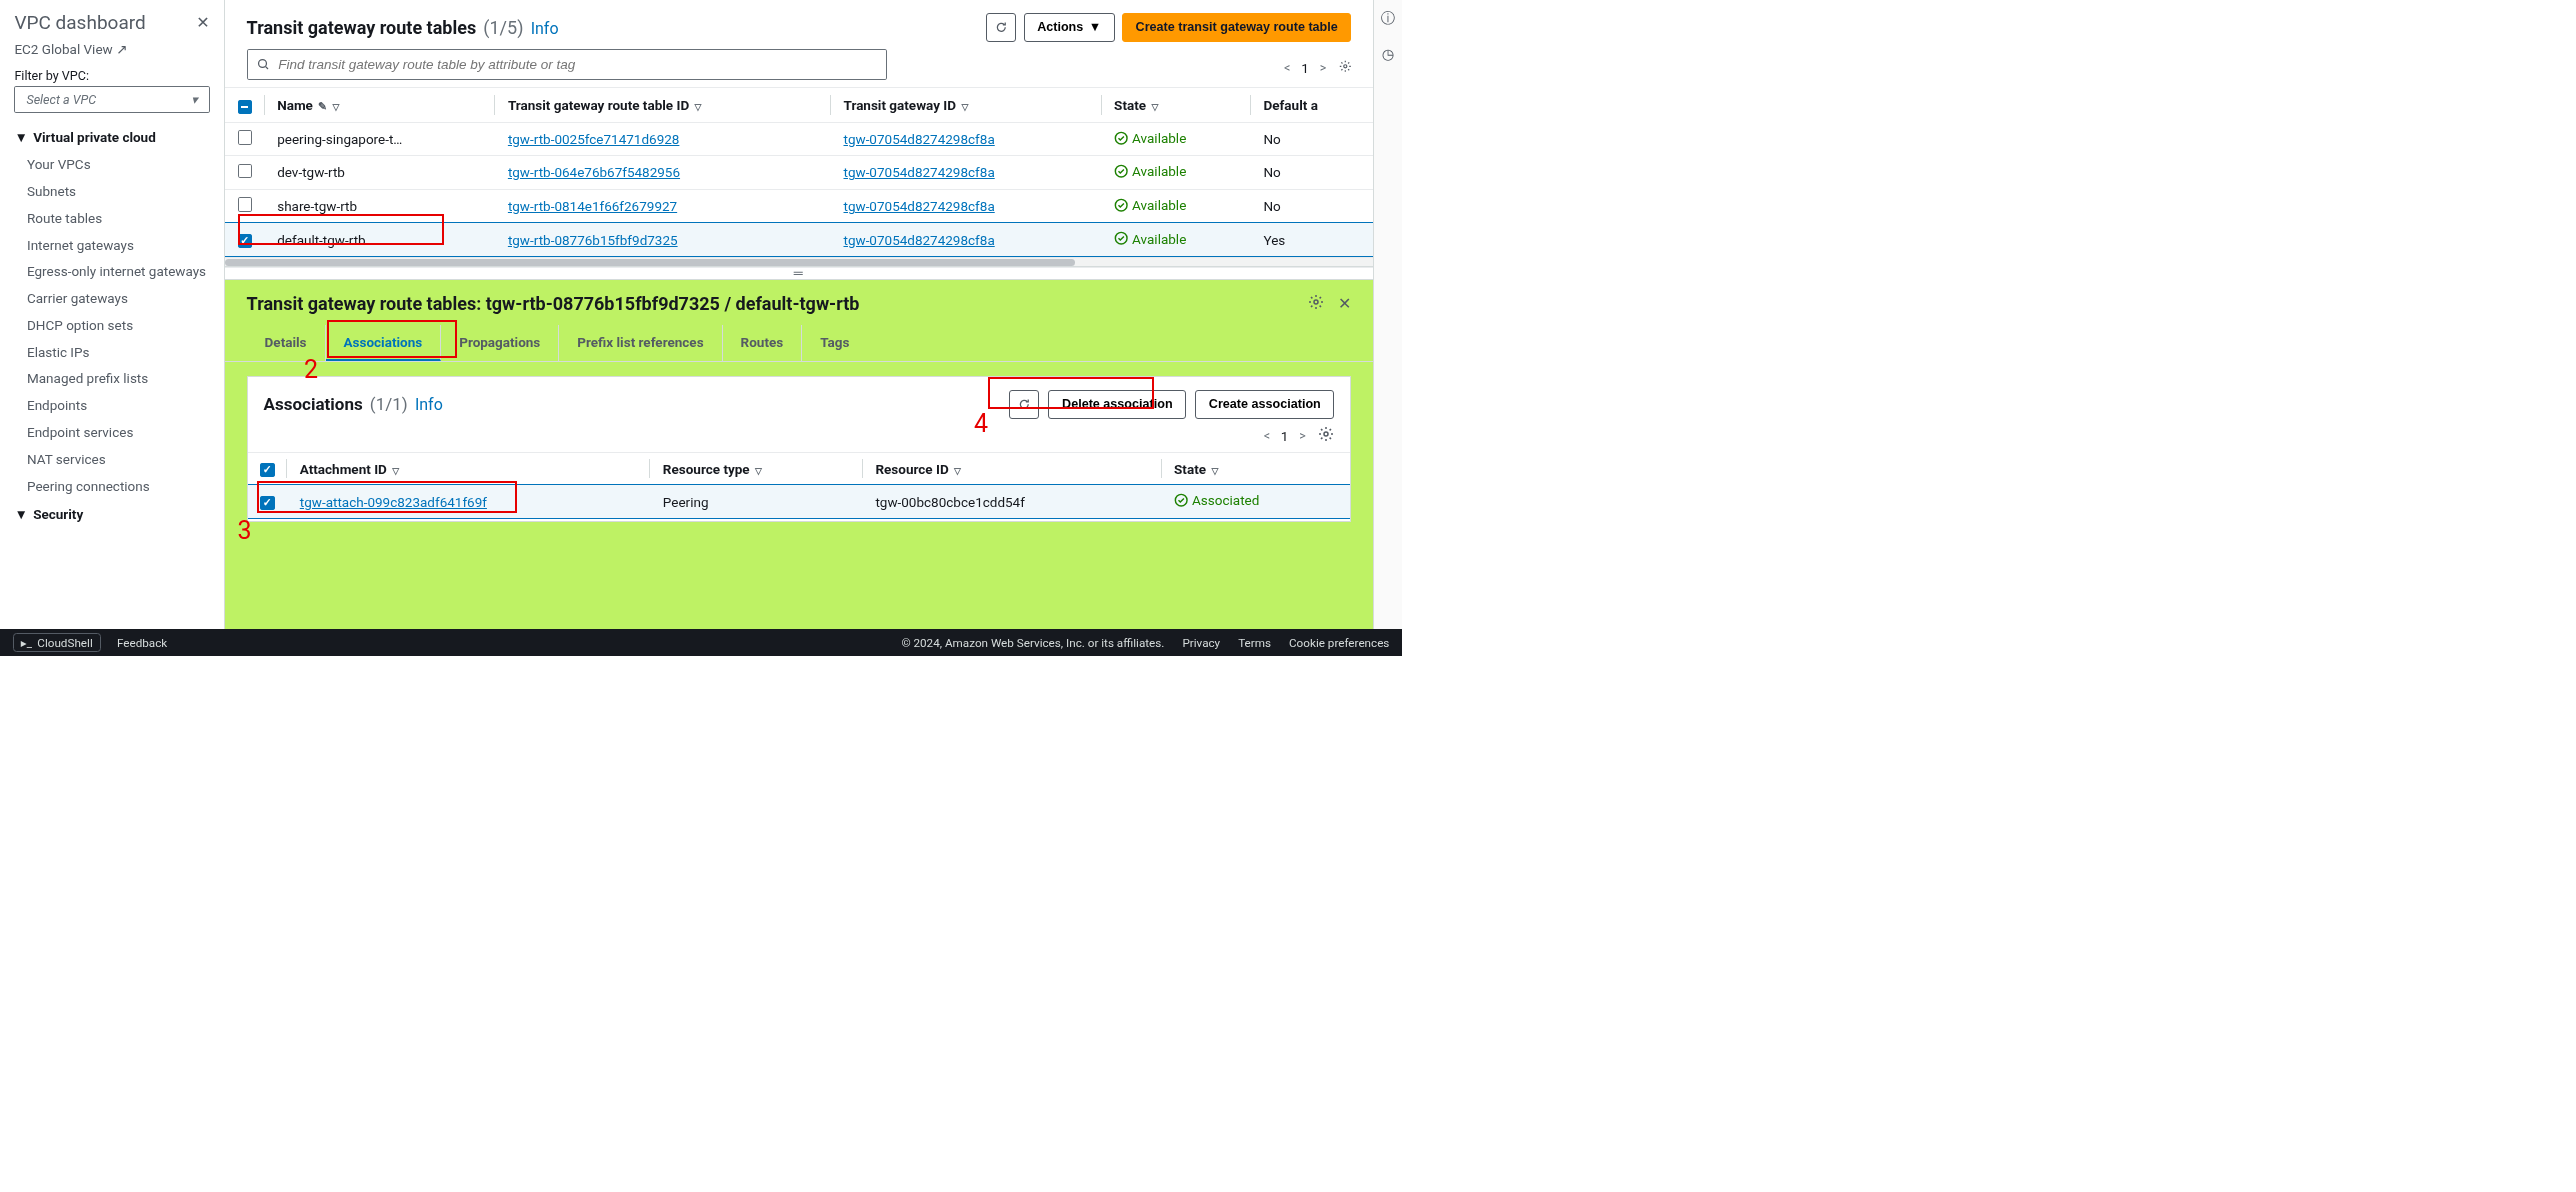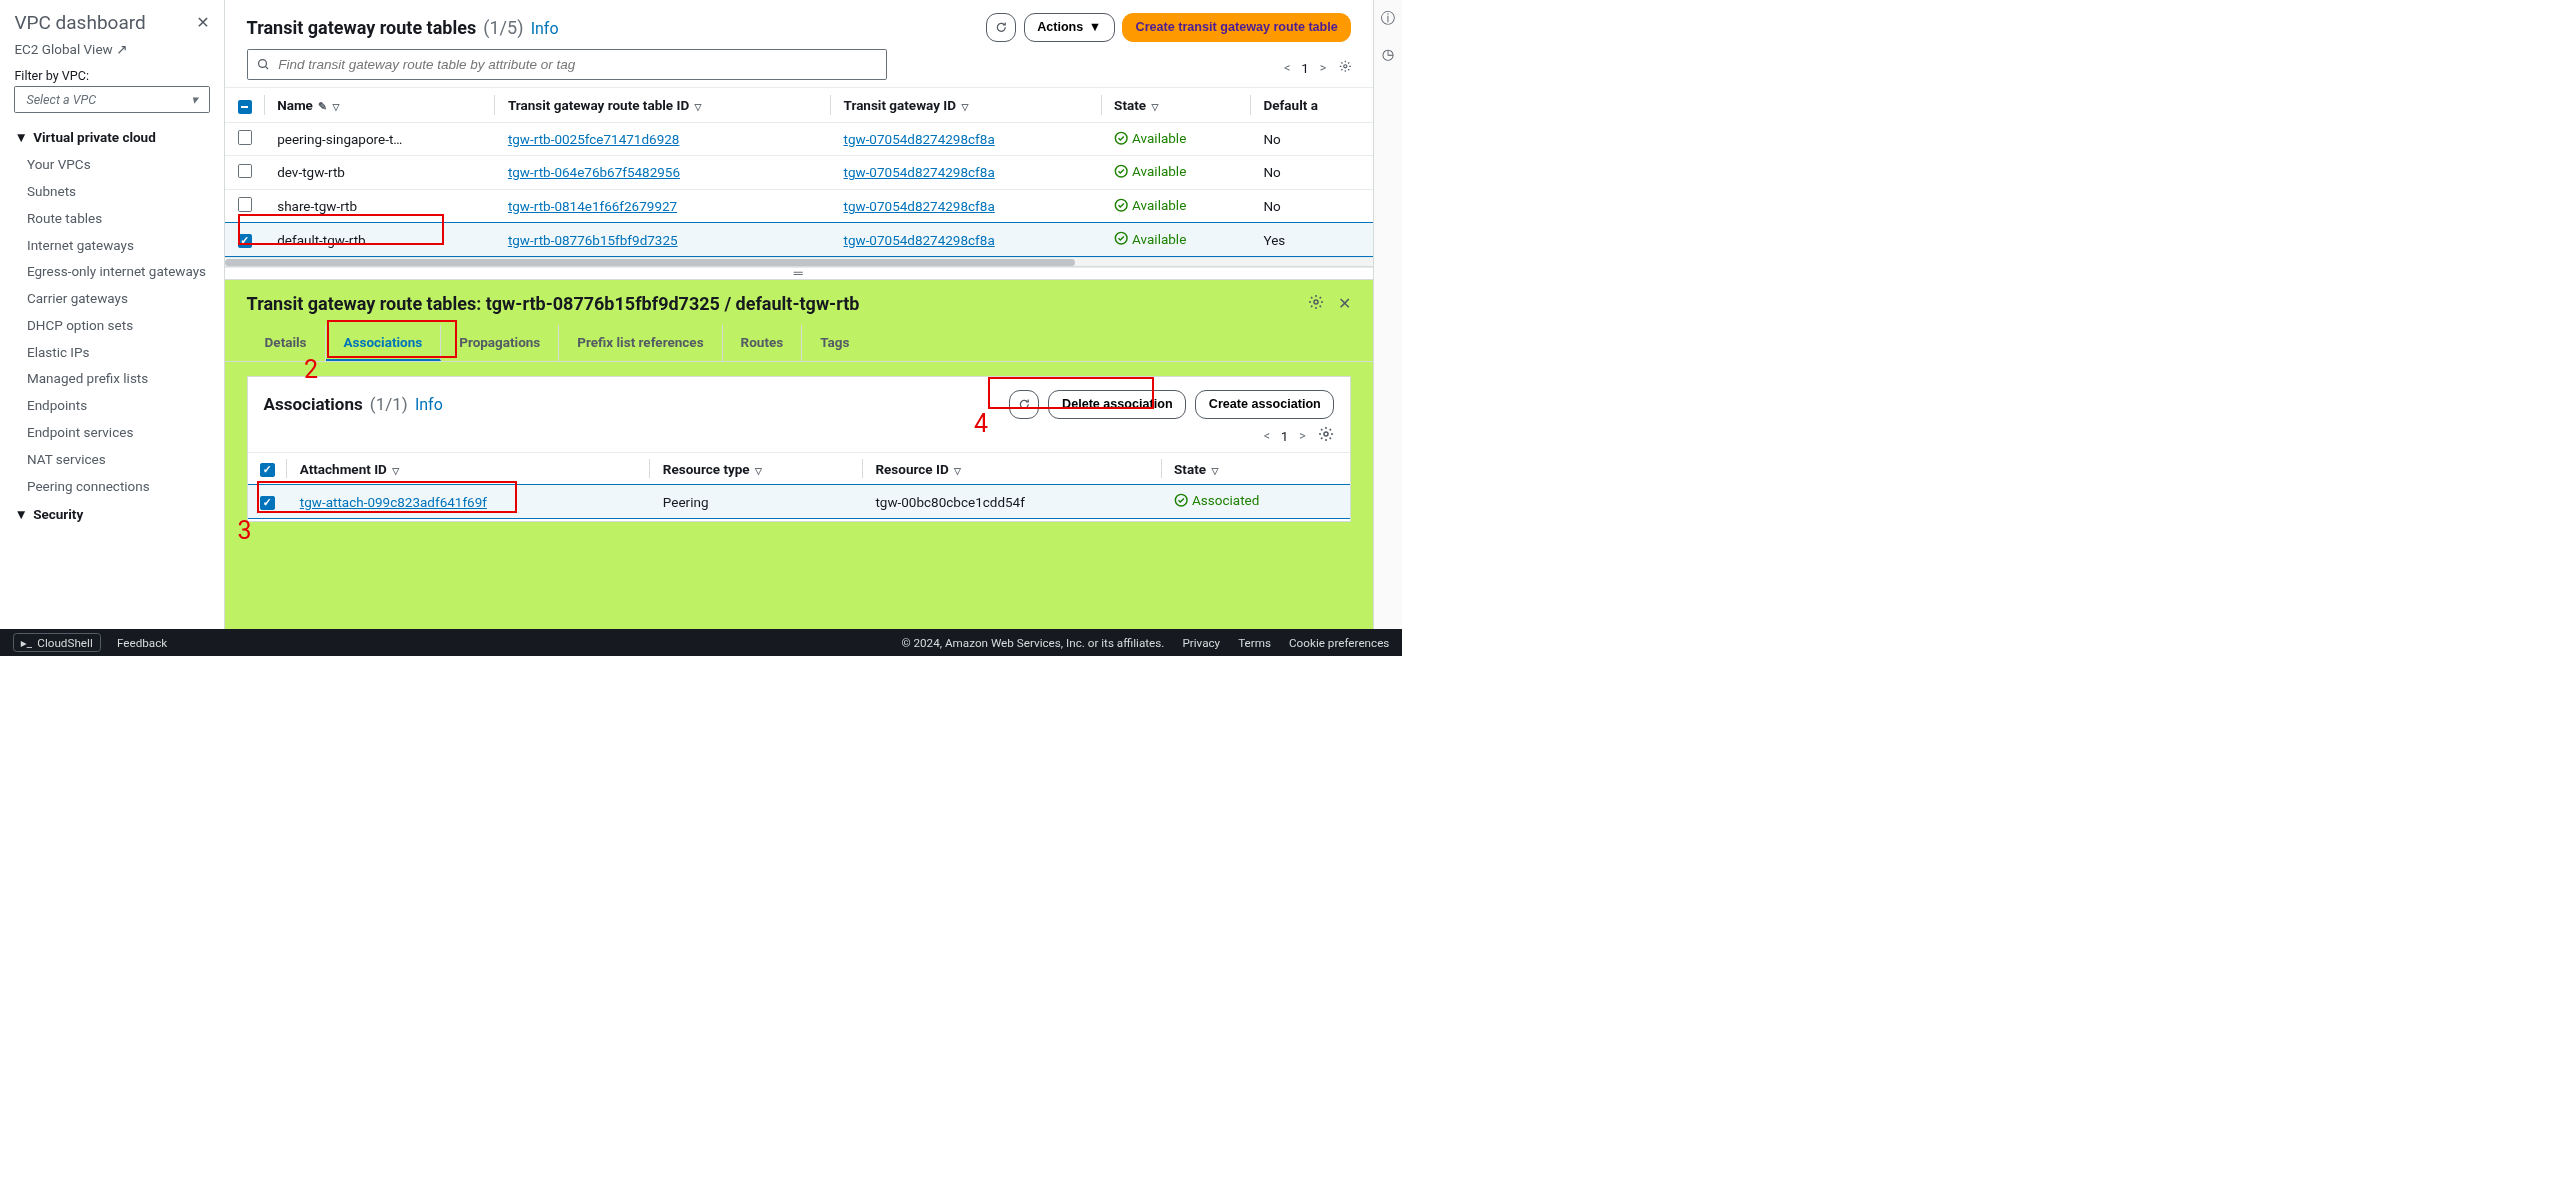--- a/index.html
+++ b/index.html
@@ -22,23 +22,23 @@
 .main { flex: 1; display: flex; flex-direction: column; overflow: hidden; background: #f2f3f3; }
 .panel { background: #fff; margin: 0; }
 .panel.top { border-bottom: 0.9px solid #d5dbdb; }
 
 .panel-header { display: flex; align-items: center; justify-content: space-between; padding: 12.6px 21.6px 7.2px; gap: 10.8px; }
 .title-row { display: flex; align-items: baseline; gap: 7.2px; }
 .title { font-size: 18px; font-weight: 700; }
 .count { color: #687078; font-weight: 400; font-size: 18px; }
 .info-link { color: #0073bb; font-size: 16px; cursor: pointer; }
 .actions { display: flex; gap: 7.2px; align-items: center; }
-.btn { height: 29px; border: 0.9px solid #545b64; border-radius: 11px; background: #fff; padding: 0 12.6px; font-weight: 700; font-size: 12.6px; display: inline-flex; align-items: center; gap: 5.4px; cursor: pointer; }
+.btn { height: 29px; border: 0.9px solid #545b64; border-radius: 3px; background: #fff; padding: 0 12.6px; font-weight: 700; font-size: 12.6px; display: inline-flex; align-items: center; gap: 5.4px; cursor: pointer; }
 .btn.icon-only { padding: 0 8px; }
-.btn.primary { background: #ff9900; border-color: #ff9900; color: #4c1d95; text-align: right; }
+.btn.primary { background: #ff9900; border-color: #ff9900; color: #0f172a; text-align: right; }
 
 .search-bar { margin: 0 21.6px 7.2px; height: 31px; border: 0.9px solid #687078; border-radius: 1.8px; display: flex; align-items: center; padding: 0 9px; gap: 9px; width: 640px; max-width: calc(100% - 43px); }
 .search-bar input { border: none; outline: none; flex: 1; font-size: 13.5px; font-style: italic; color: #687078; }
 
 .toolbar-right { display: flex; align-items: center; gap: 12.6px; margin-left: auto; padding-right: 21.6px; }
 .pager { display: flex; align-items: center; gap: 10.8px; color: #687078; }
 .pager span.page { color: #16191f; font-weight: 400; font-size: 13.5px; }
 .gear { cursor: pointer; }
 
 .table-wrap { overflow-x: auto; }

